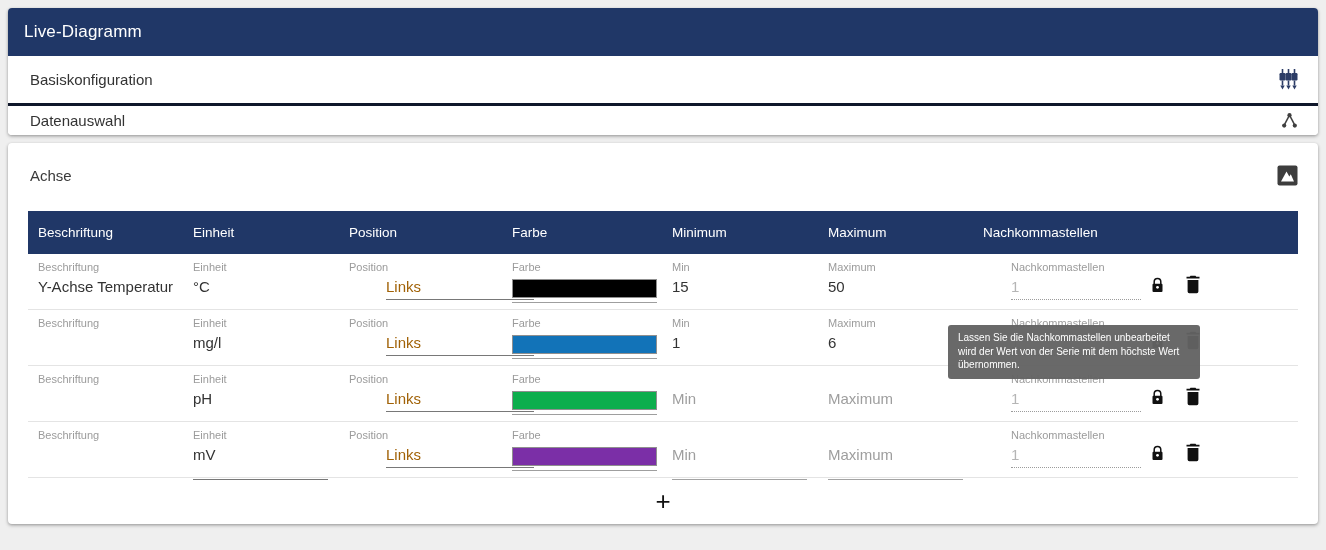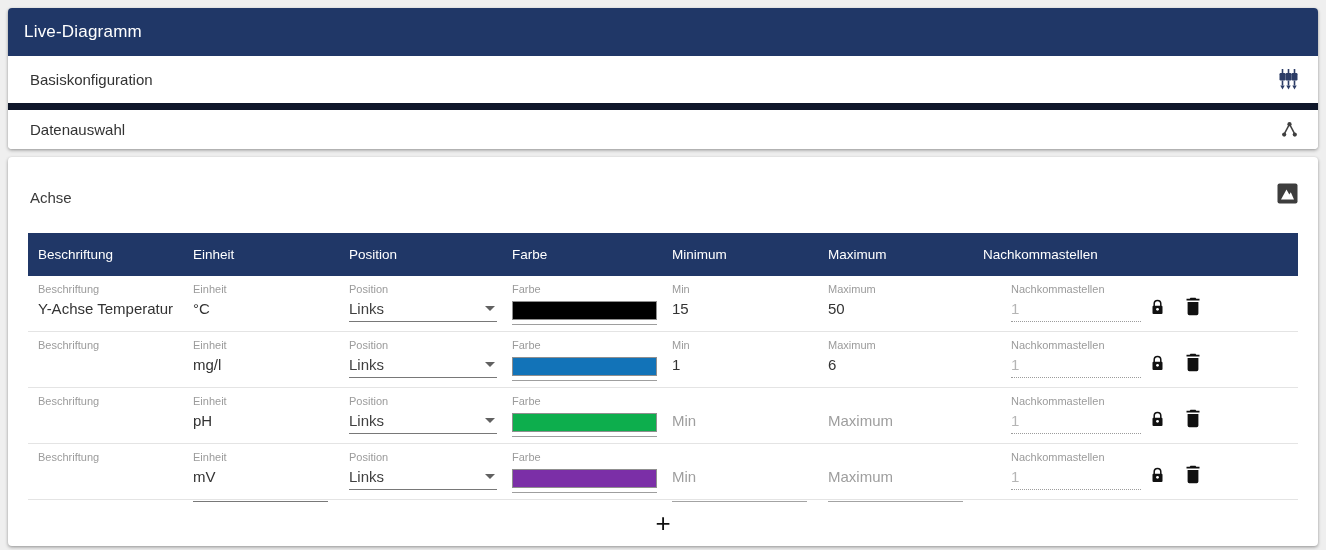--- a/index.html
+++ b/index.html
@@ -32,33 +32,33 @@
   }
   .panel-row {
     height: 47px;
     display: flex;
     align-items: center;
     justify-content: space-between;
     padding: 0 20px 0 22px;
     background: #fff;
     cursor: pointer;
   }
-  .panel-row + .panel-row { border-top: 7px solid #0f172a; height: 46px; }
+  .panel-row + .panel-row { border-top: 3px solid #0f172a; height: 32px; }
   .panel-row .plabel { font-size: 15px; color: #333; }
   .picon { display: flex; align-items: center; }
   
   .card2 { margin-top: 8px; }
   .section-head {
     display: flex;
     align-items: center;
     justify-content: space-between;
     padding: 22px 20px 0 22px;
     line-height: 20px;
   }
-  .section-head .stitle { font-size: 15px; color: #3a3a3a; margin-top: 9px; }
+  .section-head .stitle { font-size: 15px; color: #3a3a3a; }
   .axis-table { margin: 25px 20px 0 20px; }
   .thead, .trow {
     display: grid;
     grid-template-columns: 155px 156px 163px 160px 156px 155px 1fr;
   }
   .thead {
     background: #203767;
     height: 43px;
     align-items: center;
   }
@@ -97,23 +97,24 @@
   }
   .fvalue::placeholder { color: #9e9e9e; }
   .fvalue.empty { border-bottom-color: #a3a3a3; }
   .select {
     width: 148px;
     display: flex;
     align-items: center;
     justify-content: space-between;
     border-bottom: 1px solid #787878;
     font-size: 15px;
-    color: #404040;
+    color: #a16207;
     padding: 1px 2px 4px 0;
     cursor: pointer;
+    margin-left: 37px;
   }
   .color-field { width: 145px; padding-top: 2px; cursor: pointer; }
   .swatch { height: 19px; border: 1px solid #8f8f8f; }
   .swatch-line { border-bottom: 1px solid #9e9e9e; margin-top: 4px; }
   .dec-wrap { display: flex; align-items: center; }
   .dec-input {
     font-family: inherit;
     font-size: 15px;
     color: #b5b5b5;
     border: 0;
@@ -319,20 +320,21 @@
                 </svg>
             </span>
             <span class="trash">
               <svg width="16" height="19" viewBox="0 0 16 19" fill="#101010">
                   <path d="M5.5 0.8 h5 l0.8 1 h3.2 v1.8 H1.5 V1.8 h3.2 z"></path>
                   <path d="M2.6 5 h10.8 v11.5 a1.7 1.7 0 0 1 -1.7 1.7 H4.3 a1.7 1.7 0 0 1 -1.7 -1.7 z"></path>
                 </svg>
             </span>
           </div>
         </div>
+        <div class="tooltip">Lassen Sie die Nachkommastellen unbearbeitet wird der Wert von der Serie mit dem höchste Wert übernommen.</div>
       </div>
 
       <div class="trow">
         <div class="cell">
           <div class="flabel">Beschriftung</div>
         </div>
         <div class="cell">
           <div class="flabel">Einheit</div>
           <input class="fvalue" value="pH" style="">
         </div>

